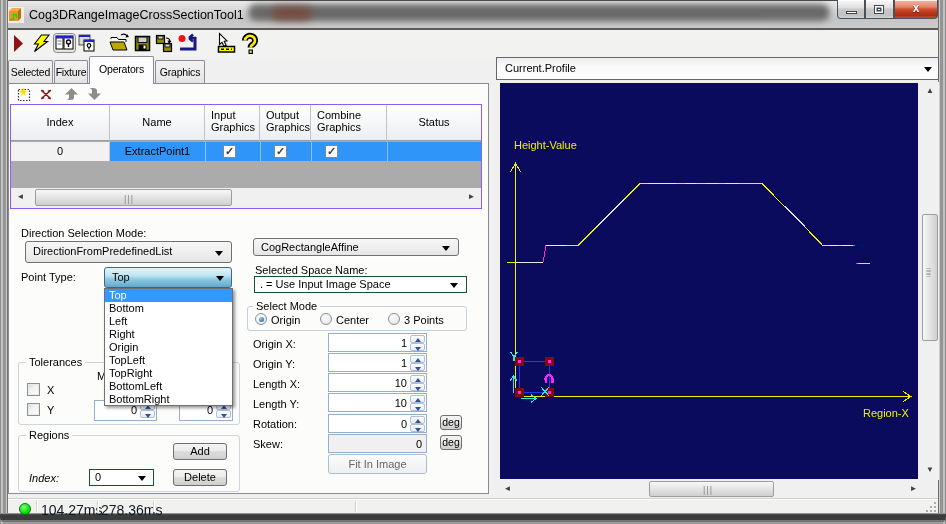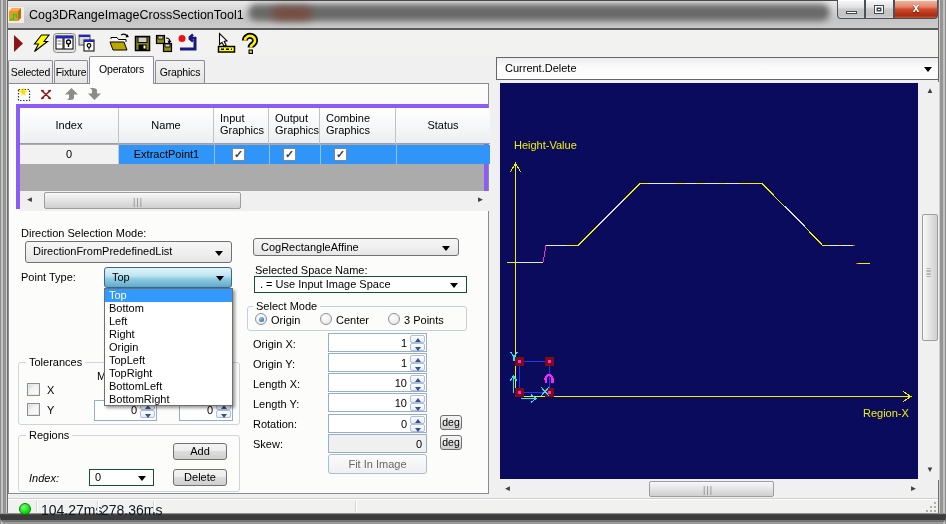--- a/index.html
+++ b/index.html
@@ -42,21 +42,21 @@
 #clienttop { left:8px; top:28px; width:930px; height:2px; background:#5a5a5a; }
 #toolbar { left:8px; top:30px; width:930px; height:27px; background:#f2f2f1; }
 
 #tabstrip { left:8px; top:57px; width:930px; height:26px; background:#f0f0f0; }
 .tab { position:absolute; top:3px; height:23px; border:1px solid #898c95; border-bottom:none;
   border-radius:2px 2px 0 0; background:linear-gradient(#f2f2f2,#ebebeb 60%,#e3e3e3);
   text-align:center; line-height:22px; font-size:10.5px; letter-spacing:-0.2px; }
 .tab.active { top:-1px; height:28px; background:#fcfcfc; z-index:3; line-height:24px; }
 #tabpane { left:8px; top:83px; width:481px; height:411px; background:#fcfcfb; border:1px solid #898c95; border-top:1px solid #898c95; }
 
-#lv { left:16px; top:104px; width:472px; height:105px; border:4px solid #8b5cf6; background:#ababab; }
+#lv { left:10px; top:104px; width:472px; height:105px; border:1px solid #8b5cf6; background:#ababab; }
 #lv-head { position:absolute; left:0; top:0; width:470px; height:36px;
   background:linear-gradient(#ffffff,#f4f5f7 60%,#eceef1); border-bottom:1px solid #9b9fa5; }
 .lv-col { position:absolute; top:0; height:36px; border-right:1px solid #bfc2c7; }
 .lv-hd1 { width:100%; text-align:center; position:absolute; top:11px; }
 .lv-hd2 { position:absolute; left:6px; top:4px; line-height:12px; }
 #lv-row { position:absolute; left:0; top:37px; width:470px; height:19px; background:#3095f8; }
 #lv-row .idxcell { position:absolute; left:0; top:0; width:99px; height:19px; background:#f2f2f2;
   text-align:center; line-height:18px; border-right:1px solid #c9c9c9; }
 .rowdiv { position:absolute; top:0; width:1px; height:19px; background:rgba(255,255,255,.45); }
 .cbx { position:absolute; top:3px; width:13px; height:13px; background:#fdfdfd; border:1px solid #7a8a9a;
@@ -398,21 +398,21 @@
   <div class="it">Left</div>
   <div class="it">Right</div>
   <div class="it">Origin</div>
   <div class="it">TopLeft</div>
   <div class="it">TopRight</div>
   <div class="it">BottomLeft</div>
   <div class="it">BottomRight</div>
 </div>
 
 <div class="abs" id="rp-combo">
-  <div style="position:absolute;left:8px;top:4px;">Current.Delete</div>
+  <div style="position:absolute;left:8px;top:4px;">Current.Profile</div>
   <div class="arr" style="right:6px;top:9px;"></div>
 </div>
 <div class="abs" id="graph">
   <svg width="418" height="396" viewBox="0 0 418 396" shape-rendering="crispEdges">
     <text x="14" y="66" fill="#f0f000" font-size="11">Height-Value</text>
 
     <line x1="15.5" y1="80" x2="15.5" y2="314" stroke="#f0f000" stroke-width="1"></line>
     <polyline points="10.5,89 15.5,80 20.5,89" fill="none" stroke="#f0f000" stroke-width="1"></polyline>
 
     <line x1="15.5" y1="313.5" x2="411" y2="313.5" stroke="#f0f000" stroke-width="1"></line>

